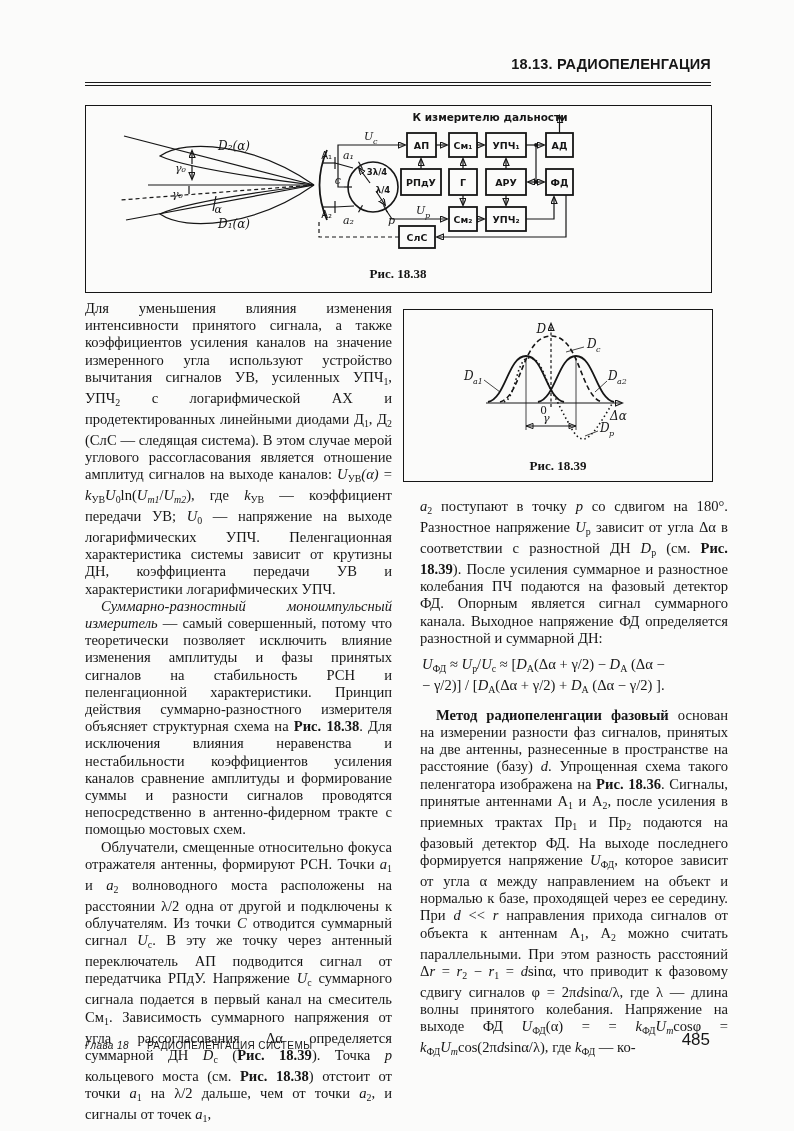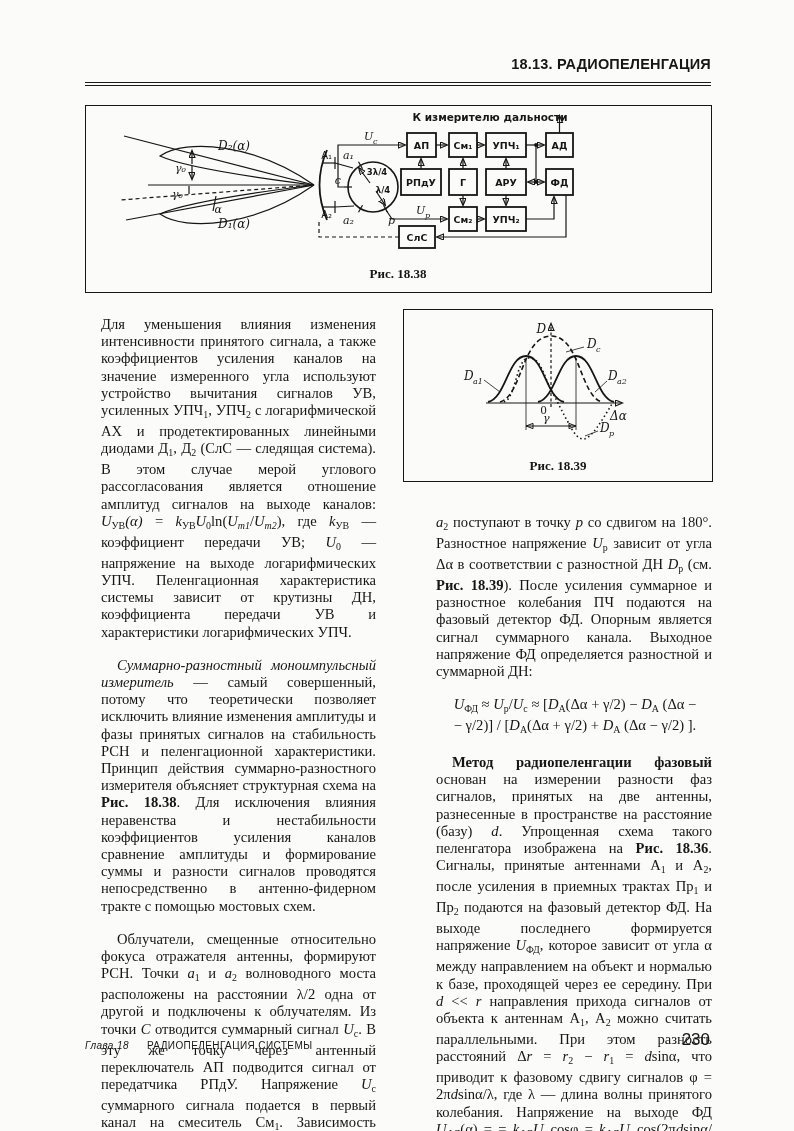--- a/index.html
+++ b/index.html
@@ -17,23 +17,23 @@
   #header-rule{left:85px;width:626px;top:82px;height:2px;
     border-top:1.6px solid #1a1a1a;border-bottom:1.6px solid #1a1a1a;}
   
   .figbox{border:1.8px solid #161616;background:transparent;}
   #fig38-box{left:85px;top:105px;width:625px;height:186px;}
   #fig39-box{left:403px;top:309px;width:308px;height:171px;}
   
   .col{width:308px;font-size:14.6px;line-height:17.2px;text-align:justify;}
   #col-left{left:85px;top:300px;width:307px;}
   #col-right{left:420px;top:498px;}
-  .col p{margin:16px;text-indent:16px;}
+  .col p{margin:0;text-indent:16px;}
   .col p.flush{text-indent:0;}
-  .col p.formula{text-indent:0;text-align:center;margin:9px 0 3px 2px;}
+  .col p.formula{text-indent:0;text-align:left;margin:9px 0 9px 2px;}
   .i{font-style:italic;}
   .b{font-weight:700;}
   .sub{font-size:.68em;vertical-align:-.28em;letter-spacing:0;}
   
   #footer-chapter{left:85px;top:1040px;font:400 10px "Liberation Sans",sans-serif;letter-spacing:.4px;}
   #footer-chapter .chap{font-style:italic;margin-right:18px;}
   #footer-page{right:84px;top:1030px;font:400 17px "Liberation Sans",sans-serif;}
   
   .blk{font:700 9.5px "DejaVu Sans",sans-serif;}
   .rng{font:700 8.5px "DejaVu Sans",sans-serif;}
@@ -221,15 +221,15 @@
 
   <div class="abs col" id="col-right">
     <p class="flush"><span class="i">a</span><span class="sub">2</span> поступают в точку <span class="i">p</span> со сдвигом на 180°. Разностное напряжение <span class="i">U</span><span class="sub">р</span> зависит от угла Δα в соответствии с разностной ДН <span class="i">D</span><span class="sub">р</span> (см. <span class="b">Рис. 18.39</span>). После усиления суммарное и разностное колебания ПЧ подаются на фазовый детектор ФД. Опорным является сигнал суммарного канала. Выходное напряжение ФД определяется разностной и суммарной ДН:</p>
     <p class="formula"><span class="i">U</span><span class="sub">ФД</span> ≈ <span class="i">U</span><span class="sub">р</span>/<span class="i">U</span><span class="sub">с</span> ≈ [<span class="i">D</span><span class="sub">А</span>(Δα + γ/2) − <span class="i">D</span><span class="sub">А</span> (Δα −<br>− γ/2)] / [<span class="i">D</span><span class="sub">А</span>(Δα + γ/2) + <span class="i">D</span><span class="sub">А</span> (Δα − γ/2) ].</p>
     <p><span class="b">Метод радиопеленгации фазовый</span> основан на измерении разности фаз сигналов, принятых на две антенны, разнесенные в пространстве на расстояние (базу) <span class="i">d</span>. Упрощенная схема такого пеленгатора изображена на <span class="b">Рис. 18.36</span>. Сигналы, принятые антеннами А<span class="sub">1</span> и А<span class="sub">2</span>, после усиления в приемных трактах Пр<span class="sub">1</span> и Пр<span class="sub">2</span> подаются на фазовый детектор ФД. На выходе последнего формируется напряжение <span class="i">U</span><span class="sub">ФД</span>, которое зависит от угла α между направлением на объект и нормалью к базе, проходящей через ее середину. При <span class="i">d</span> &lt;&lt; <span class="i">r</span> направления прихода сигналов от объекта к антеннам А<span class="sub">1</span>, А<span class="sub">2</span> можно считать параллельными. При этом разность расстояний Δ<span class="i">r</span> = <span class="i">r</span><span class="sub">2</span> − <span class="i">r</span><span class="sub">1</span> = <span class="i">d</span>sinα, что приводит к фазовому сдвигу сигналов φ = 2π<span class="i">d</span>sinα/λ, где λ — длина волны принятого колебания. Напряжение на выходе ФД <span class="i">U</span><span class="sub">ФД</span>(α) = = <span class="i">k</span><span class="sub">ФД</span><span class="i">U</span><span class="sub i">m</span>cosφ = <span class="i">k</span><span class="sub">ФД</span><span class="i">U</span><span class="sub i">m</span>cos(2π<span class="i">d</span>sinα/λ), где <span class="i">k</span><span class="sub">ФД</span> — ко-</p>
   </div>
 
   <div class="abs" id="footer-chapter">
     <span class="chap">Глава 18</span><span>РАДИОПЕЛЕНГАЦИЯ СИСТЕМЫ</span>
   </div>
-  <div class="abs" id="footer-page">230</div>
+  <div class="abs" id="footer-page">485</div>
 
 </div>
 
 </body></html>

